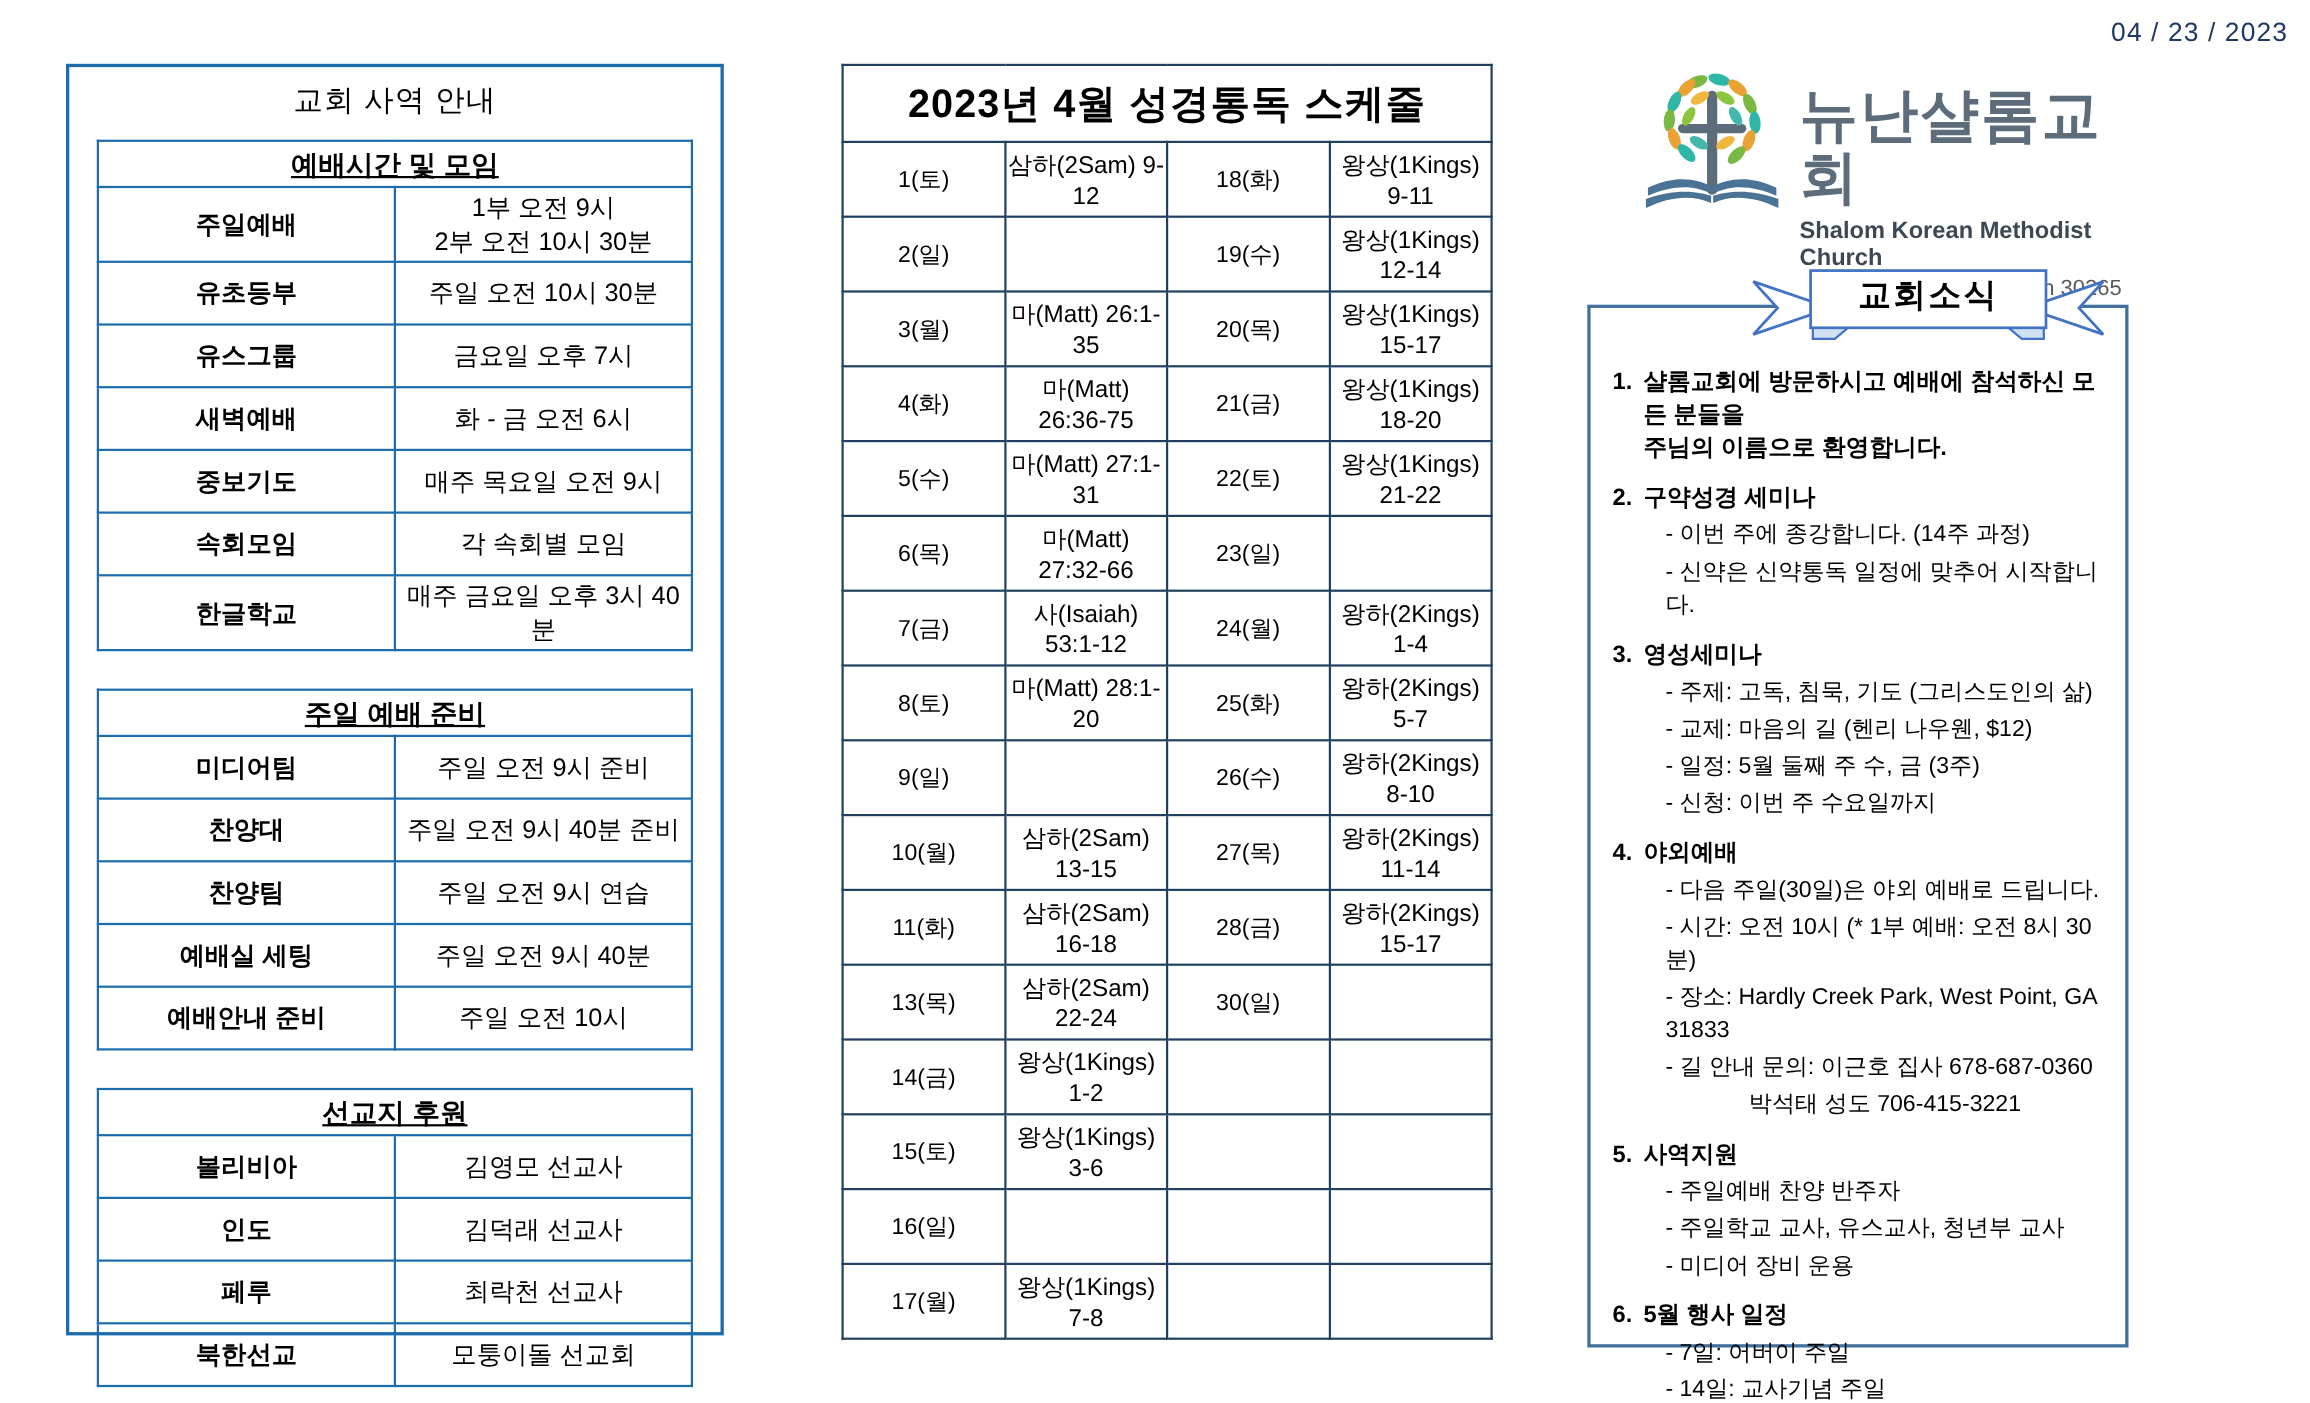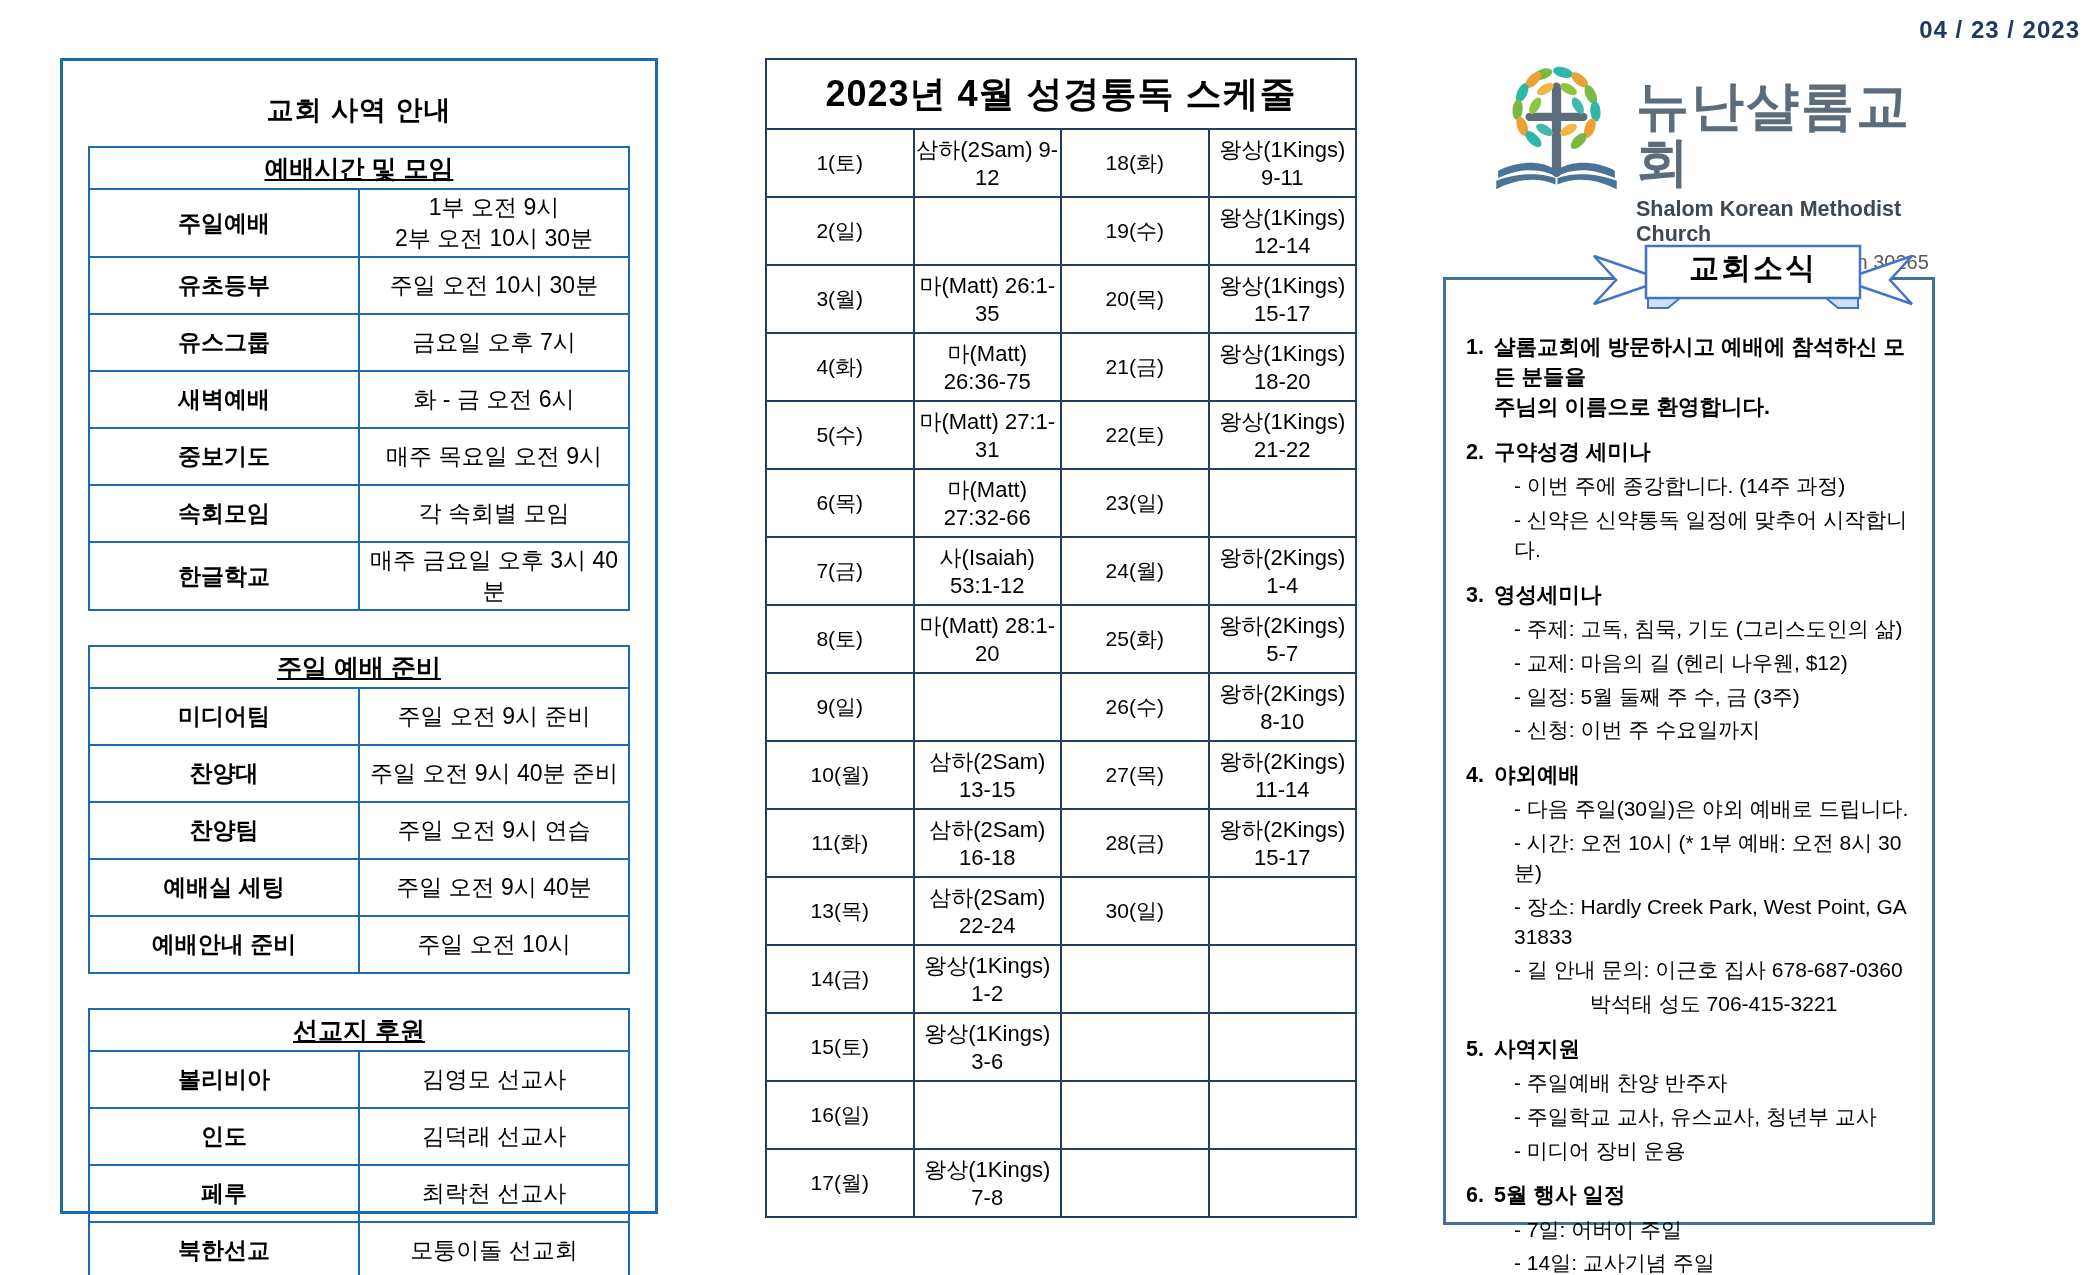--- a/index.html
+++ b/index.html
@@ -10,39 +10,39 @@
     --datecolor:#1f3864;
     --logogray:#5d6c7b;
   }
   *{box-sizing:border-box;margin:0;padding:0;}
   html,body{background:#fff;}
   body{font-family:"Liberation Sans","DejaVu Sans",sans-serif;color:#000;}
   #page{position:relative;width:2100px;height:1275px;background:#fff;overflow:hidden;}
 
   
   .left-box{position:absolute;left:60px;top:58px;width:598px;height:1156px;border:3px solid var(--blue);background:#fff;}
-  .left-title{margin-top:31px;text-align:center;font-size:27px;font-weight:bold;letter-spacing:1px;}
+  .left-title{margin-top:12px;text-align:center;font-size:27px;font-weight:normal;letter-spacing:1px;}
   .ltable{border-collapse:collapse;width:542px;margin:18px auto 0 auto;table-layout:fixed;}
   .ltable th,.ltable td{border:2px solid var(--blue);}
   .ltable th{height:42px;font-size:25px;font-weight:bold;text-align:center;text-decoration:underline;}
   .ltable td{height:57px;font-size:23px;text-align:center;vertical-align:middle;padding:2px 6px;}
   .ltable td.c-label{width:28%;font-weight:bold;margin-top:45px;}
   .ltable td.c-value{white-space:pre-line;line-height:1.35;}
   .gap1{margin-top:34px;}
 
   
   .mid-table{position:absolute;left:765px;top:58px;width:592px;height:1160px;border-collapse:collapse;table-layout:fixed;background:#fff;}
   .mid-table th,.mid-table td{border:2px solid var(--navy);}
   .mid-table th{height:70px;font-size:36px;font-weight:bold;text-align:center;letter-spacing:1px;margin-top:27px;}
   .mid-table td{height:64px;vertical-align:middle;text-align:center;}
   .mid-table td.c-d1,.mid-table td.c-d2{font-size:21px;width:13%;border-radius:13px;}
   .mid-table td.c-r1,.mid-table td.c-r2{font-size:22px;width:37%;margin-left:40px;}
 
   
-  .date-label{position:absolute;top:16px;right:20px;font-size:24px;font-weight:bold;color:var(--datecolor);letter-spacing:1px;}
+  .date-label{position:absolute;top:16px;right:20px;font-size:24px;font-weight:normal;color:var(--datecolor);letter-spacing:1px;}
   .logo-row{position:absolute;left:1487px;top:52px;width:470px;display:flex;align-items:flex-start;}
   .logo-text{margin-left:10px;display:flex;flex-direction:column;align-items:center;padding-top:26px;}
   .church-name{font-size:53px;font-weight:bold;color:var(--logogray);letter-spacing:2px;line-height:1.05;}
   .church-eng{margin-top:8px;font-size:21.5px;font-weight:bold;color:#3d4852;}
   .church-addr{margin-top:4px;font-size:20px;color:#595959;}
 
   .news-box{position:absolute;left:1443px;top:277px;width:492px;height:948px;border:3px solid var(--newsborder);background:#fff;}
   .ribbon{position:absolute;left:1588px;top:238px;width:330px;height:84px;}
   .ribbon-label{position:absolute;left:1588px;top:248px;width:330px;text-align:center;font-size:30px;font-weight:bold;letter-spacing:2px;}
   .news-content{padding:52px 18px 0 20px;}

